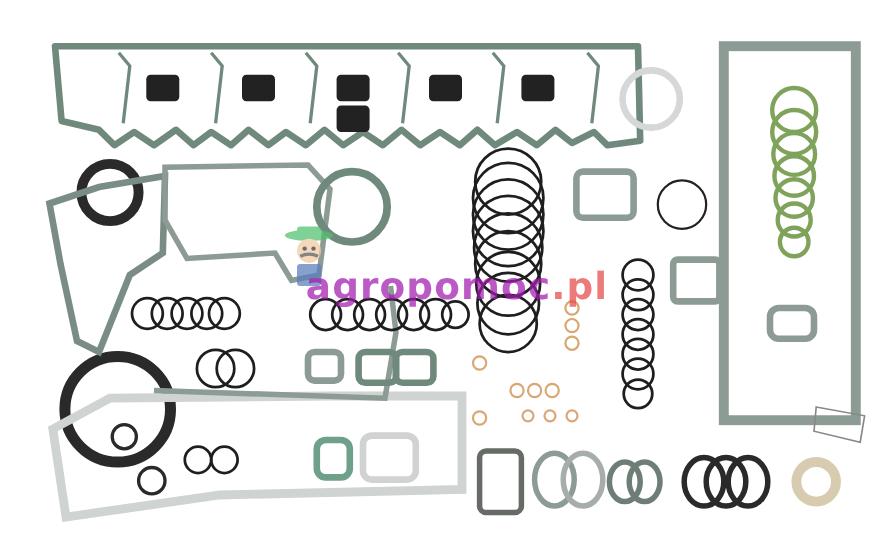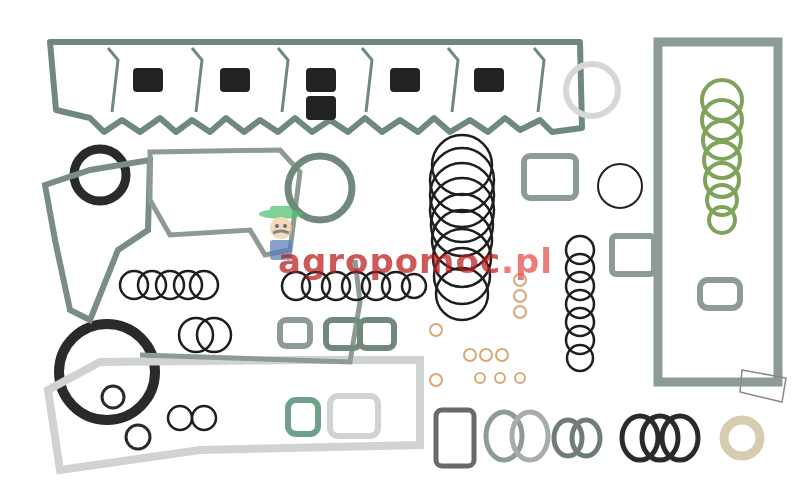--- a/index.html
+++ b/index.html
@@ -1,19 +1,19 @@
 <!DOCTYPE html>
 <html><head>
 <meta charset="utf-8">
 <style>
   html,body{margin:0;padding:0;background:#ffffff;}
   body{width:800px;height:493px;overflow:hidden;position:relative;font-family:"DejaVu Sans",sans-serif;}
   #photo{position:absolute;left:0;top:0;width:800px;height:493px;}
   .wm{position:absolute;left:278px;top:244px;font-family:"DejaVu Sans",sans-serif;font-weight:bold;font-size:34px;letter-spacing:1px;opacity:0.72;line-height:34px;}
-  .wm .g{color:#b91c1c;}
+  .wm .g{color:#a21caf;}
   .wm .r{color:#e64a4a;}
   .mascot{position:absolute;left:258px;top:204px;width:46px;height:60px;opacity:0.72;}
 </style>
 </head>
 <body>
 
 <svg id="photo" viewBox="0 0 800 493" xmlns="http://www.w3.org/2000/svg">
 
   <g fill="none" stroke="#6f8a7c" stroke-width="6" stroke-linejoin="round">
     <path d="M50,42 L580,42 L582,128 L552,132 L540,120 L520,130 L505,118 L488,132 L470,120 L450,132 L434,118 L418,132 L400,120 L382,132 L365,118 L348,132 L330,120 L312,132 L295,118 L278,132 L260,120 L244,132 L226,118 L210,132 L192,120 L176,132 L160,118 L140,132 L122,120 L104,132 L90,118 L56,110 Z"></path>

